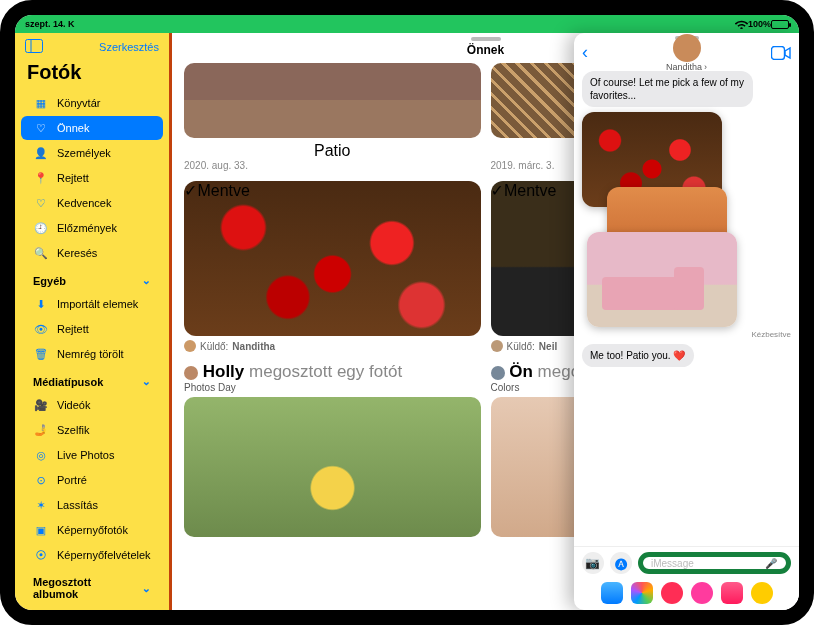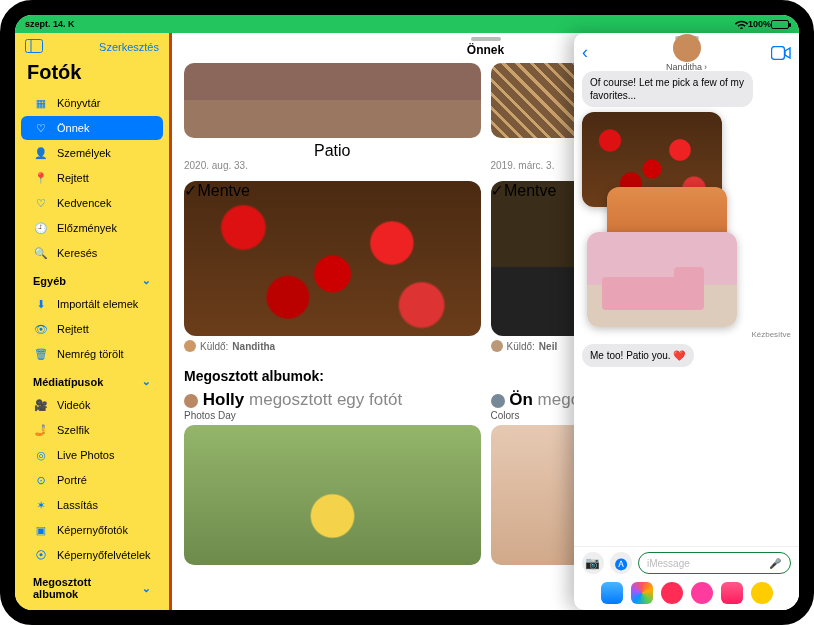--- a/index.html
+++ b/index.html
@@ -115,21 +115,21 @@
   .bubble.in { background:#e9e9eb; align-self:flex-start;}
   .bubble.out { background:#0a84ff; color:#fff; align-self:flex-end;}
   .img-stack { align-self:flex-start; position:relative; width:150px; height:215px;}
   .img-stack .pic{position:absolute;border-radius:12px;box-shadow:0 2px 8px rgba(0,0,0,.25);}
   .pic.p1{width:140px;height:95px;left:0;top:0;}
   .pic.p2{width:120px;height:75px;left:25px;top:75px;}
   .pic.p3{width:150px;height:95px;left:5px;top:120px;}
   .delivered { font-size:8px; color:#888; align-self:flex-end; margin-top:-2px;text-align:right;}
   .msg-input { display:flex; align-items:center; gap:6px; padding:5px 8px; border-top:1px solid #eee;}
   .circle-btn{width:22px;height:22px;border-radius:50%;background:#eee;display:flex;align-items:center;justify-content:center;color:#666;font-size:12px;}
-  .field { flex:1; border:1px solid #15803d; border-radius:12px; height:22px; display:flex;align-items:center;padding:0 8px;color:#bbb; justify-content:space-between;}
+  .field { flex:1; border:5px solid #15803d; border-radius:12px; height:22px; display:flex;align-items:center;padding:0 8px;color:#bbb; justify-content:space-between;}
   .mic { color:#999; }
   .app-strip { display:flex; gap:8px; padding:3px 8px 6px; align-items:center; justify-content:center;}
   .app-strip .chip{width:22px;height:22px;border-radius:6px;}
 
   svg { display:block; }
 </style>
 </head>
 <body>
 
 <div class="device">
@@ -277,21 +277,20 @@
             <div class="saved-check"><span>✓</span><span>Mentve</span></div>
           </div>
           <div class="sender">
               <span class="av" style="background:#b97"></span>
               <span>Küldő:</span> 
               <b>Neil</b>
             </div>
         </div>
       </div>
 
-      <div class="section-h">Megosztott albumok:</div>
       <div class="row">
         <div class="card album-card">
           <div class="line1"><span class="av" style="display:inline-block;width:14px;height:14px;border-radius:50%;background:#b86;vertical-align:middle;"></span> <span class="name">Holly</span> <span class="action">megosztott egy fotót</span></div>
           <div class="album-name">Photos Day</div>
           <div class="album-thumb flowers"></div>
         </div>
         <div class="card album-card">
           <div class="line1"><span class="av" style="display:inline-block;width:14px;height:14px;border-radius:50%;background:#789;vertical-align:middle;"></span> <span class="name">Ön</span> <span class="action">megosztott 8 elemet</span></div>
           <div class="album-name">Colors</div>
           <div class="album-thumb hands"></div>

